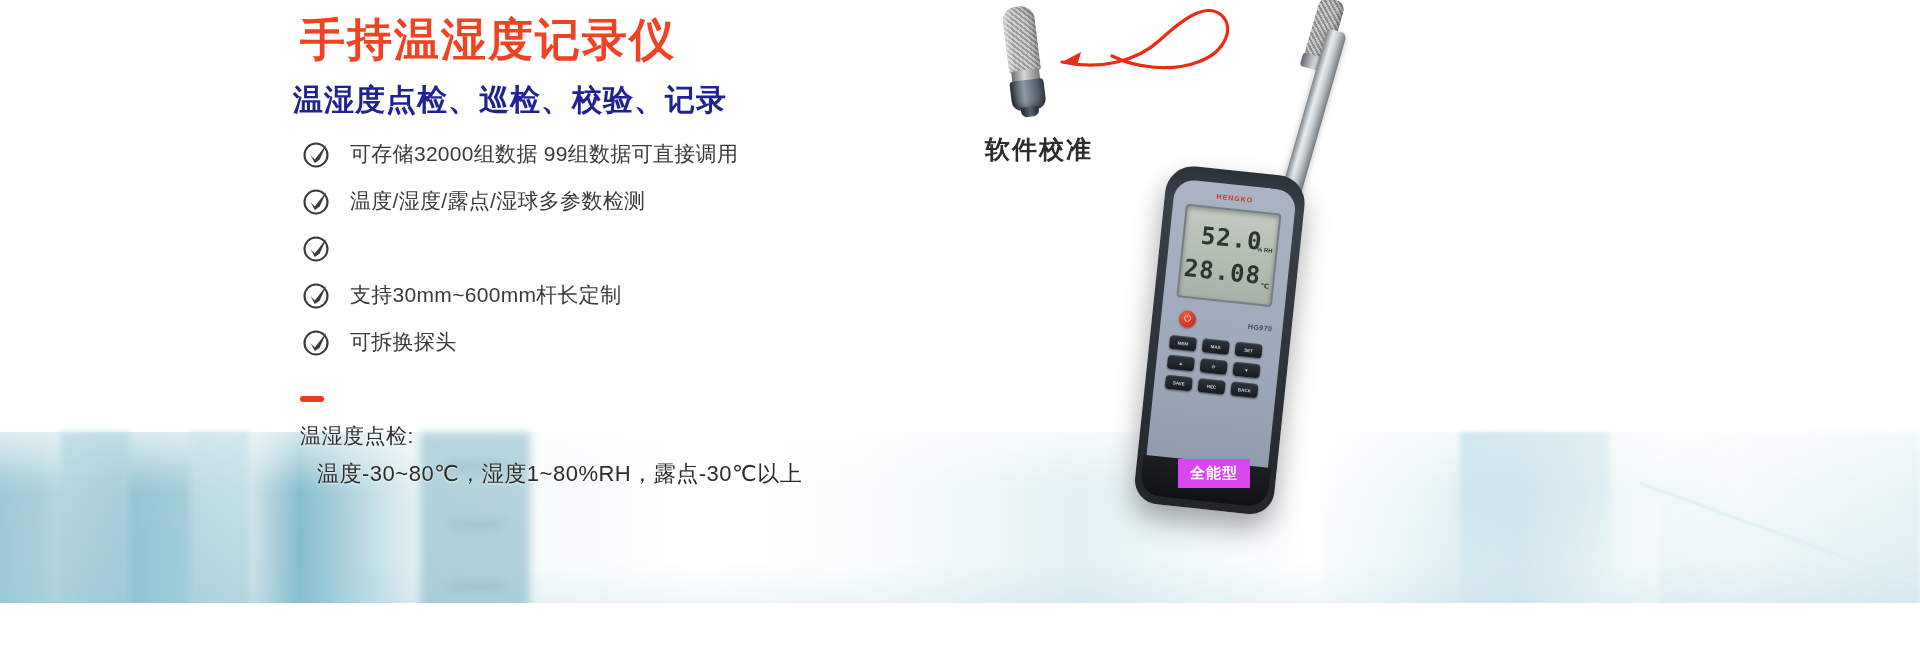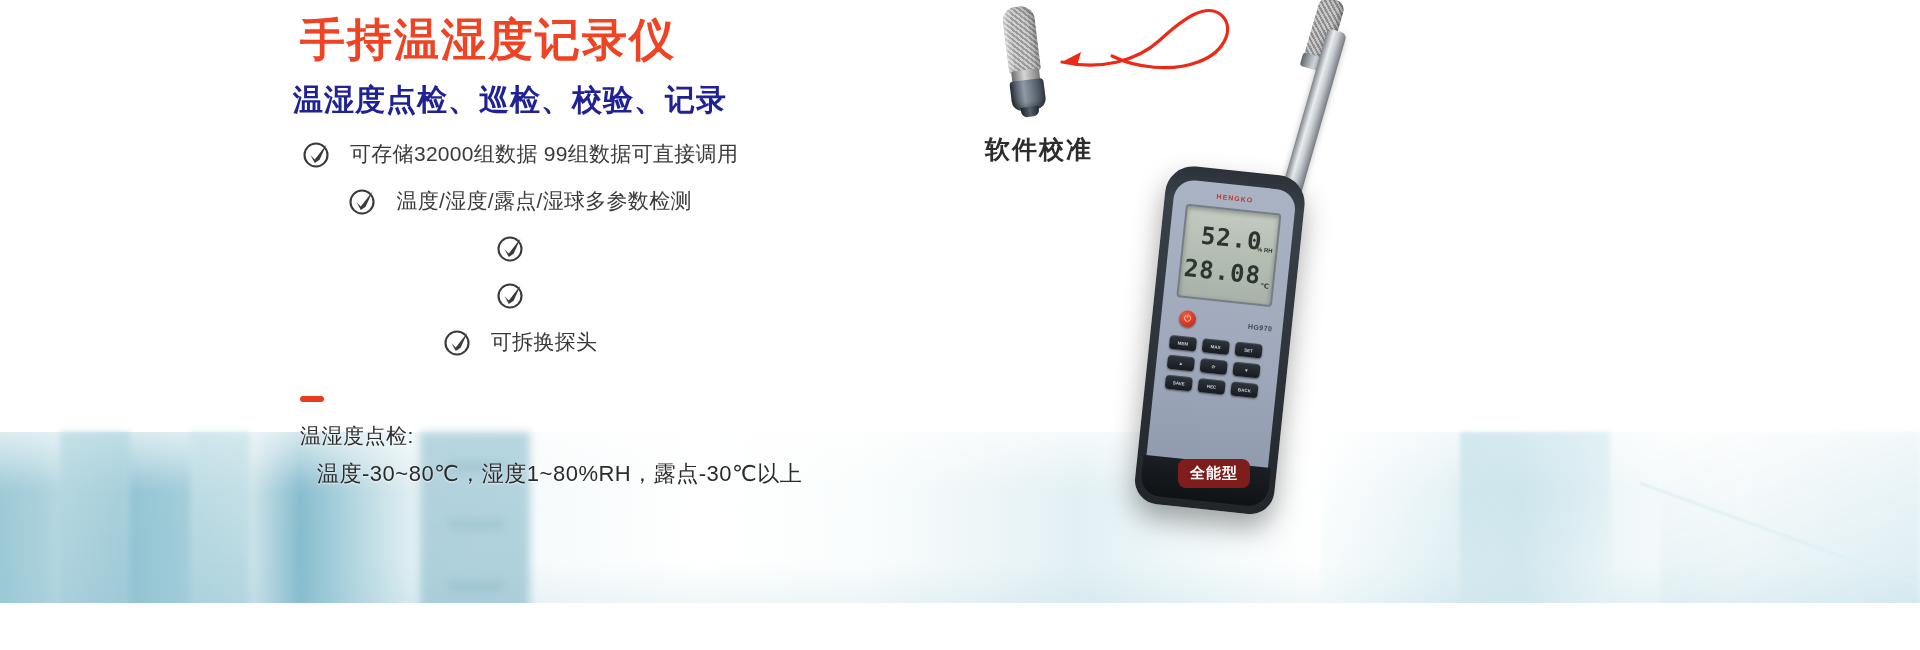--- a/index.html
+++ b/index.html
@@ -82,21 +82,21 @@
     font-size:45px; font-weight:bold; letter-spacing:2px;
     color:#ef4323; white-space:nowrap;
   }
   .subtitle {
     position:absolute; left:293px; top:80px;
     font-size:30px; font-weight:bold; letter-spacing:1px;
     color:#1f2195; white-space:nowrap;
   }
   .features {
     position:absolute; left:302px; top:130px;
-    display:flex; flex-direction:column;align-items:center;
+    display:flex; flex-direction:column;
   }
   .feature {
     display:flex; align-items:center;
     height:47px;
   }
   .feature .ic { width:34px; height:30px; flex:none; margin-right:14px; display:block; }
   .feature .tx {
     font-size:21px; color:#3a3a3a; white-space:nowrap; letter-spacing:.3px;
   }
 
@@ -266,23 +266,23 @@
   .device .key.k7{ left:0;  top:40px;width:27px; height:14px; }
   .device .key.k8{ left:33px;top:40px;width:27px;height:14px; }
   .device .key.k9{ left:66px;top:40px;width:27px;height:14px; }
   .device .grip {
     position:absolute; left:6px; top:292px;
     width:128px; height:40px; border-radius:0 0 20px 20px;
     background:linear-gradient(180deg,#1b1f24,#0f1215);
   }
   .badge {
     position:absolute; left:1178px; top:459px;
-    background:#7f1d1d; color:#ffffff;
+    background:#d946ef; color:#ffffff;
     font-size:15px; font-weight:bold; letter-spacing:1px;
-    padding:5px 12px; border-radius:8px;
+    padding:5px 12px; border-radius:0;
     white-space:nowrap;
   }
 </style>
 </head>
 <body>
 
 <div class="banner">
 
   <div class="bg-bottom"></div>
   <div class="bg-shelf-a"></div>
@@ -319,20 +319,21 @@
       <svg class="ic" viewBox="0 0 34 30">
         <circle cx="14" cy="16" r="11.5" fill="none" stroke="#3a3a3a" stroke-width="2.1"></circle>
         <path d="M8.5 16.3 L12.8 20.6 L24.5 5.5 L17.6 20.8 L12.8 24 Z" fill="#3a3a3a"></path>
       </svg>
     </div>
     <div class="feature">
       <svg class="ic" viewBox="0 0 34 30">
         <circle cx="14" cy="16" r="11.5" fill="none" stroke="#3a3a3a" stroke-width="2.1"></circle>
         <path d="M8.5 16.3 L12.8 20.6 L24.5 5.5 L17.6 20.8 L12.8 24 Z" fill="#3a3a3a"></path>
       </svg>
+      <span class="tx">支持30mm~600mm杆长定制</span>
     </div>
     <div class="feature">
       <svg class="ic" viewBox="0 0 34 30">
         <circle cx="14" cy="16" r="11.5" fill="none" stroke="#3a3a3a" stroke-width="2.1"></circle>
         <path d="M8.5 16.3 L12.8 20.6 L24.5 5.5 L17.6 20.8 L12.8 24 Z" fill="#3a3a3a"></path>
       </svg>
       <span class="tx">可拆换探头</span>
     </div>
   </div>
 

